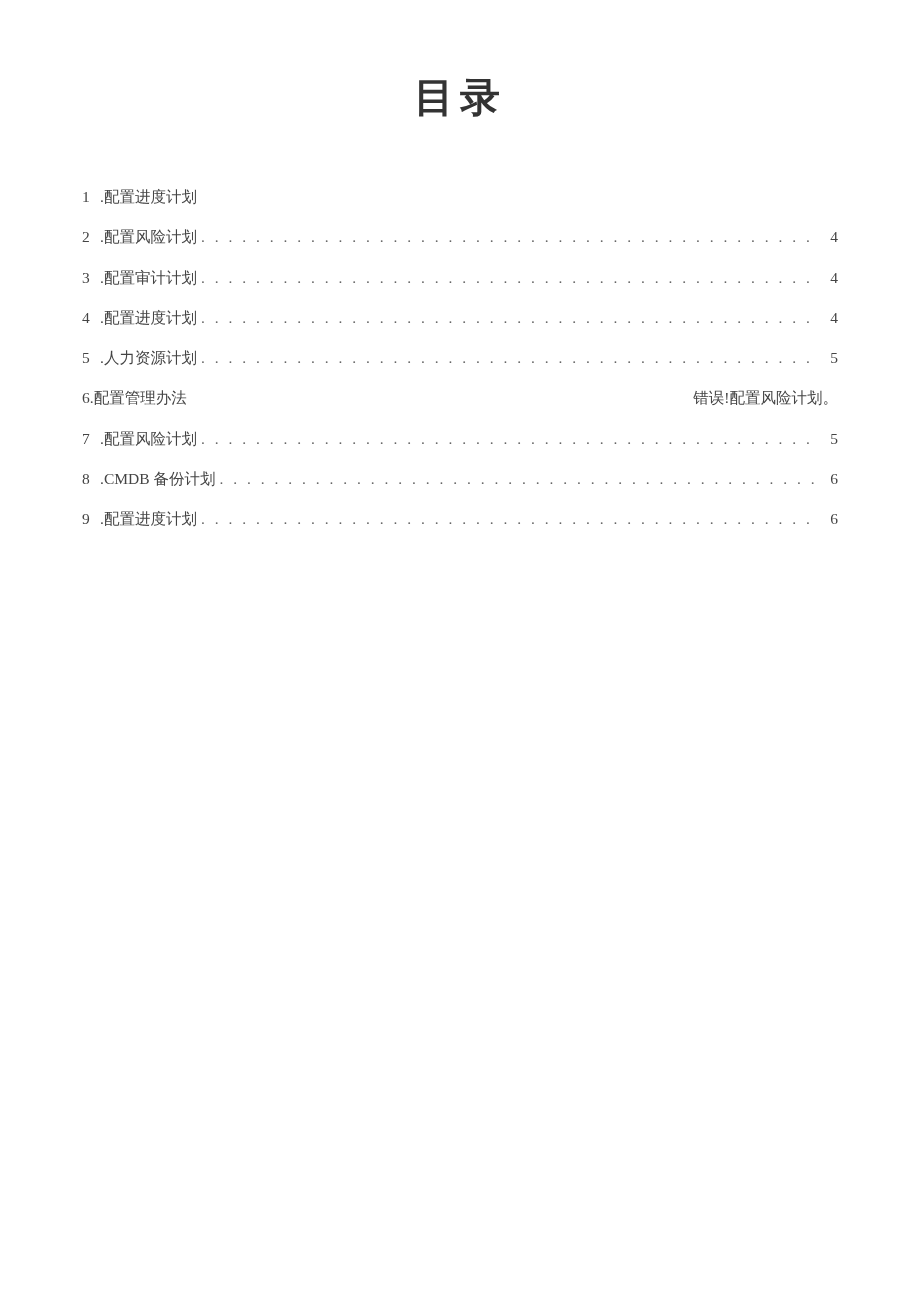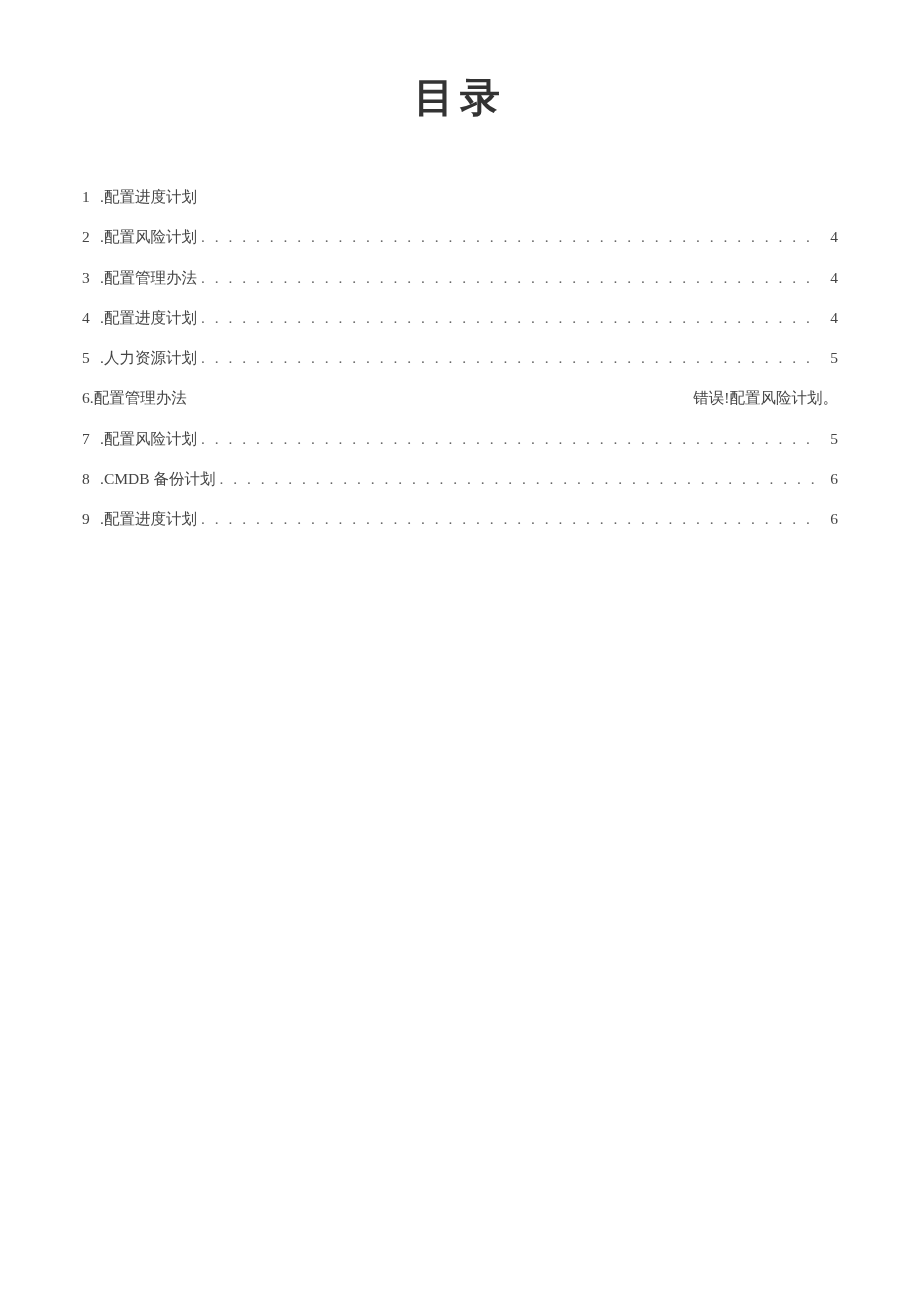--- a/index.html
+++ b/index.html
@@ -80,21 +80,21 @@
 
   <div class="toc-row">
     <span class="toc-num">2  </span>
     <span class="toc-label">.配置风险计划</span>
     <span class="toc-dots"></span>
     <span class="toc-page">4</span>
   </div>
 
   <div class="toc-row">
     <span class="toc-num">3  </span>
-    <span class="toc-label">.配置管理办法</span>
+    <span class="toc-label">.配置审计计划</span>
     <span class="toc-dots"></span>
     <span class="toc-page">4</span>
   </div>
 
   <div class="toc-row">
     <span class="toc-num">4  </span>
     <span class="toc-label">.配置进度计划</span>
     <span class="toc-dots"></span>
     <span class="toc-page">4</span>
   </div>

